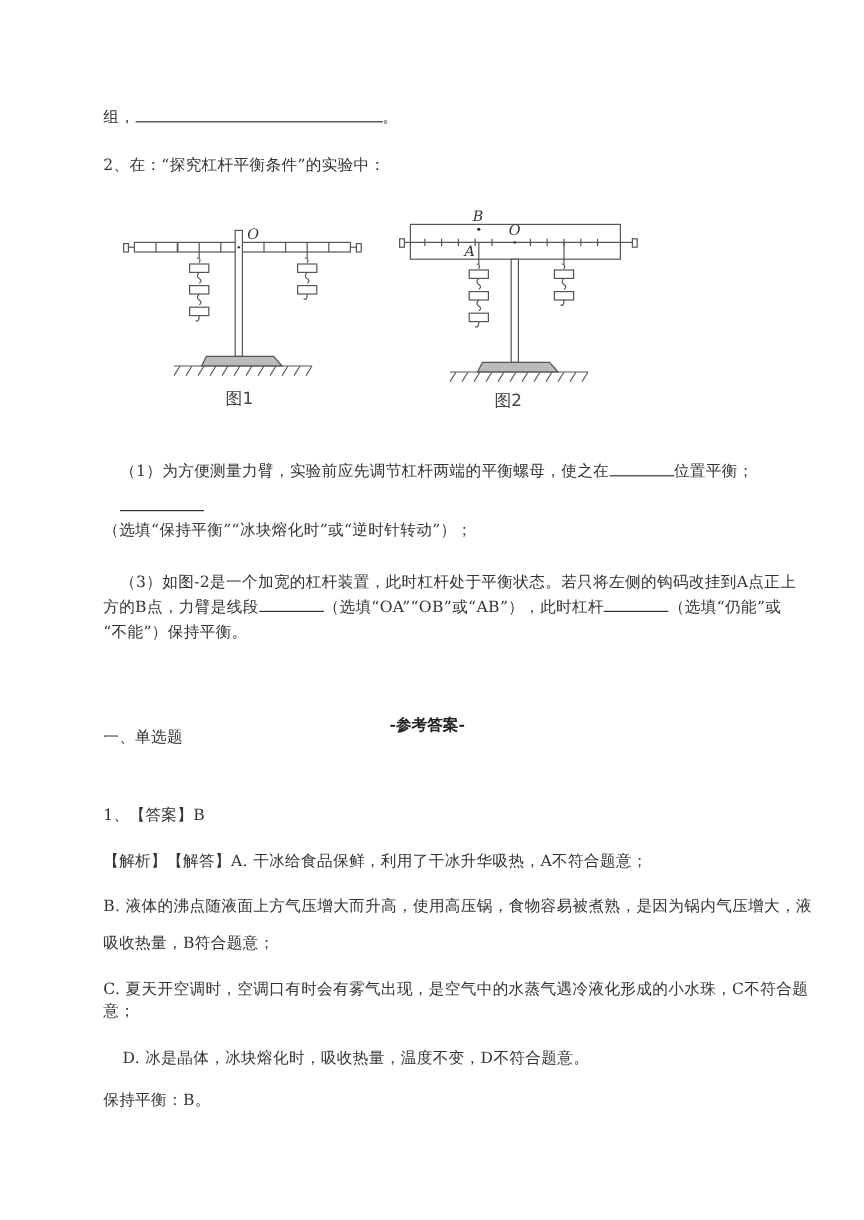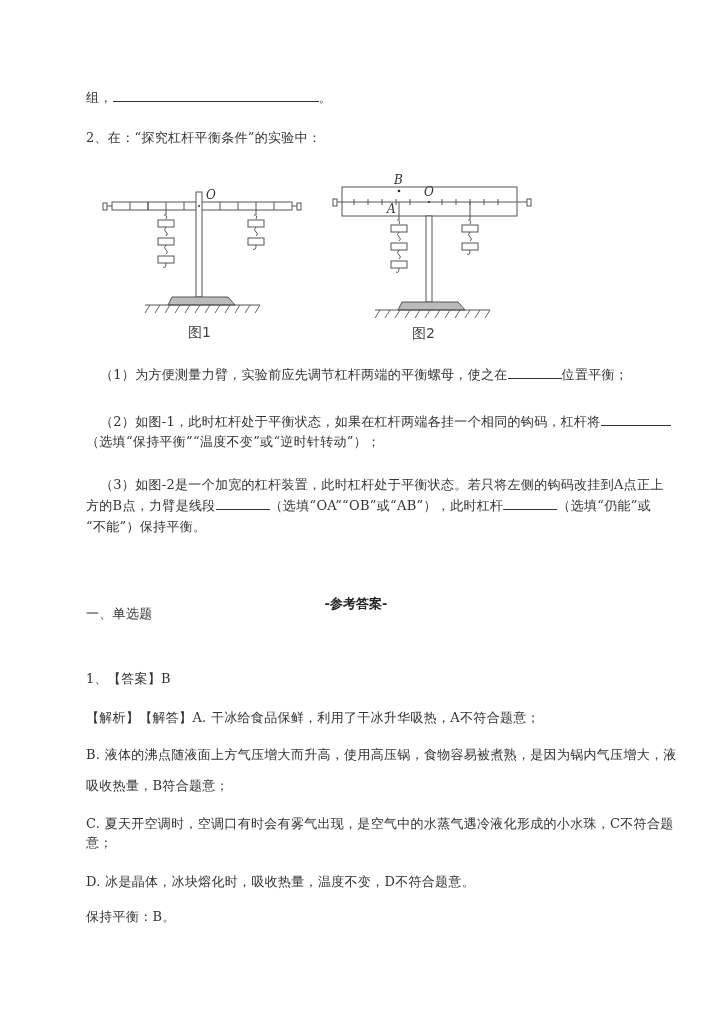--- a/index.html
+++ b/index.html
@@ -135,37 +135,37 @@
     <path d="M140 80 q0 6 -3 4"></path>
   </g>
   <circle cx="69" cy="21" r="1.3" fill="#222"></circle>
   <circle cx="99" cy="32" r="1" fill="#222"></circle>
   <text x="64" y="14" font-family="DejaVu Serif, serif" font-style="italic" font-size="12" fill="#333">B</text>
   <text x="94" y="26" font-family="DejaVu Serif, serif" font-style="italic" font-size="12" fill="#333">O</text>
   <text x="57" y="43" font-family="DejaVu Serif, serif" font-style="italic" font-size="12" fill="#333">A</text>
   <text x="82" y="168" class="fig-label">图2</text>
 </svg>
 
-<div class="line" style="top:366px; left:100px;">
+<div class="line" style="top:384px; left:100px;">
   <span>（1）为方便测量力臂，实验前应先调节杠杆两端的平衡螺母，使之在</span><span class="blank" style="width:54px;"></span><span>位置平衡；</span>
 </div>
 
 <div class="line" style="top:413px; left:100px;">
-  <span>（2）如图-1，此时杠杆处于平衡状态，如果在杠杆两端各挂一个相同的钩码，杠杆将</span><span class="blank" style="width:70px;"></span>
+  <span class="blank" style="width:70px;"></span>
 </div>
-<div class="line" style="top:433px;">（选填“保持平衡”“温度不变”或“逆时针转动”）；</div>
+<div class="line" style="top:433px;">（选填“保持平衡”“冰块熔化时”或“逆时针转动”）；</div>
 
 <div class="line" style="top:476px; left:100px;">（3）如图-2是一个加宽的杠杆装置，此时杠杆处于平衡状态。若只将左侧的钩码改挂到A点正上</div>
 <div class="line" style="top:497px;text-align:right;">
   <span>方的B点，力臂是线段</span><span class="blank" style="width:54px;"></span><span>（选填“OA”“OB”或“AB”），此时杠杆</span><span class="blank" style="width:54px;"></span><span>（选填“仍能”或</span>
 </div>
 <div class="line" style="top:518px;">“不能”）保持平衡。</div>
 
 <div class="center" style="top:595px;">-参考答案-</div>
 <div class="line" style="top:605px;">一、单选题</div>
 <div class="line" style="top:670px;">1、【答案】B</div>
 <div class="line" style="top:709px;text-align:center;">【解析】【解答】A. 干冰给食品保鲜，利用了干冰升华吸热，A不符合题意；</div>
 <div class="line" style="top:746px;">B. 液体的沸点随液面上方气压增大而升高，使用高压锅，食物容易被煮熟，是因为锅内气压增大，液</div>
 <div class="line" style="top:777px;">吸收热量，B符合题意；</div>
 <div class="line" style="top:815px;">C. 夏天开空调时，空调口有时会有雾气出现，是空气中的水蒸气遇冷液化形成的小水珠，C不符合题</div>
 <div class="line" style="top:834px;">意；</div>
-<div class="line" style="top:873px;">D. 冰是晶体，冰块熔化时，吸收热量，温度不变，D不符合题意。</div>
+<div class="line" style="top:873px;margin-left:16px;">D. 冰是晶体，冰块熔化时，吸收热量，温度不变，D不符合题意。</div>
 <div class="line" style="top:908px;">保持平衡：B。</div>
 
 </body></html>

